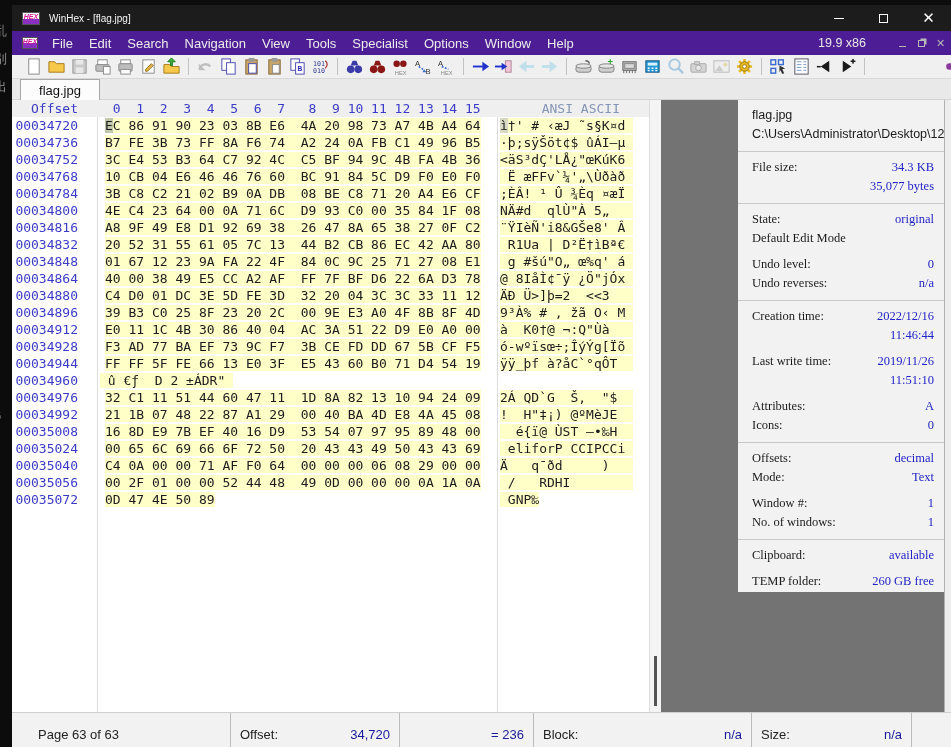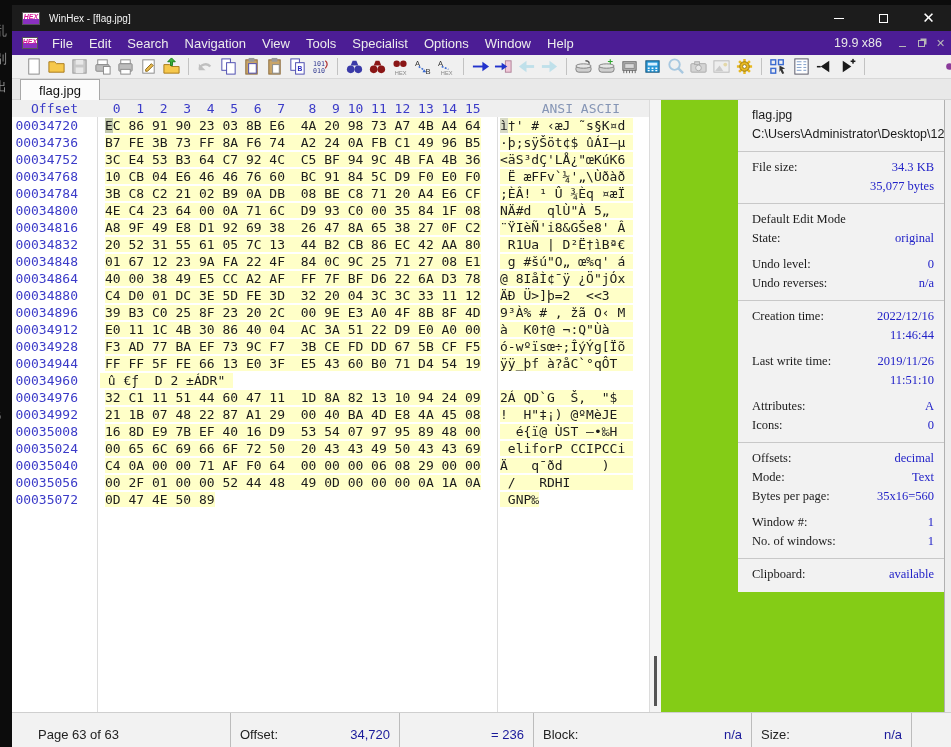--- a/index.html
+++ b/index.html
@@ -20,39 +20,39 @@
   .wb { width:45px; display:flex; align-items:center; justify-content:center; color:#fff; }
   .wb-min i { display:block; width:10px; border-top:1px solid #fff; }
   .wb-max i { display:block; width:9px; height:9px; border:1px solid #fff; }
   .wb-close { font-size:15px; font-family:"DejaVu Sans",sans-serif; }
 
   
   .menubar { height:24px; background:#4c1d95; display:flex; align-items:center; color:#ececec; font-size:13px; }
   .menus { display:flex; margin-left:6px; }
   .menu-item { padding:0 8px; }
   .mright { margin-left:auto; display:flex; align-items:center; }
-  .version { font-size:12.5px; margin-right:12px; color:#e8e8e8;text-align:center; }
+  .version { font-size:12.5px; margin-right:28px; color:#e8e8e8;text-align:center; }
   .mdb { width:17px; height:16px; display:flex; align-items:center; justify-content:center; color:#b8b8b8; margin-right:2px; font-size:11px; }
   .mdb-min i { display:block; width:7px; border-top:1px solid #b8b8b8; margin-top:6px; }
   .mdb-res i { display:block; width:7px; height:7px; border:1px solid #b8b8b8; box-shadow:2px -2px 0 -0.5px #b8b8b8; }
 
   
   .toolbar { height:24px; background:#f0f0f0; border-bottom:1px solid #d8d8d8; display:flex; align-items:center; padding-left:10px; }
   .tbi { width:23px; height:21px; display:flex; align-items:center; justify-content:center; }
   .tbi.clip { width:8px; overflow:hidden; margin-left:auto; justify-content:flex-start; }
   .tsep { width:1px; height:17px; background:#c2c2c2; margin:0 5px; flex:none; }
 
   
   .tabstrip { height:21px; background:#e9e9e9; position:relative; border-bottom:1px solid #d4d4d4; }
   .tab { position:absolute; left:8px; top:0; width:80px; height:21px; background:#fcfcfc;
          border:1px solid #a8a8a8; border-bottom:none; font-size:13px; display:flex;
          align-items:center; justify-content:center; color:#111; }
 
   
-  .content { position:relative; height:612px; background:#84cc16; overflow:hidden; }
+  .content { position:relative; height:612px; background:#737373; overflow:hidden; }
   .hexarea { position:absolute; left:0; top:0; width:637px; height:612px; background:#ffffff; }
   .vl { position:absolute; top:0; bottom:0; width:1px; background:#dcdcdc; }
   .vline1 { left:85px; } .vline2 { left:485px; }
   .hexhead, .hexrow { display:flex; height:17px; line-height:17px; font-family:"DejaVu Sans Mono",monospace; font-size:13px; white-space:pre; }
   .hexhead { background:#efefef; color:#3b3bc8; position:relative; }
   .c-off { width:85px; text-align:right; padding-right:19px; flex:none; }
   .c-hex { width:400px; padding-left:8px; flex:none; }
   .c-asc { width:135px; padding-left:3px; flex:none; }
   .hexhead .c-asc { text-align:right; padding-right:12px; color:#8595b5; }
   .hexrow { color:#1c1c1c; }
@@ -450,26 +450,26 @@
               <span class="il">File size:</span>
               <span class="iv">34.3 KB</span>
             </div>
             <div class="irow ">
               <span class="il"></span>
               <span class="iv">35,077 bytes</span>
             </div>
           </div>
           <div class="isec">
             <div class="irow ">
+              <span class="il">State:</span>
+              <span class="iv">original</span>
+            </div>
+            <div class="irow ">
               <span class="il">Default Edit Mode</span>
               <span class="iv"></span>
-            </div>
-            <div class="irow ">
-              <span class="il">State:</span>
-              <span class="iv">original</span>
             </div>
             <div class="irow gap">
               <span class="il">Undo level:</span>
               <span class="iv">0</span>
             </div>
             <div class="irow ">
               <span class="il">Undo reverses:</span>
               <span class="iv">n/a</span>
             </div>
           </div>
@@ -501,24 +501,20 @@
           </div>
           <div class="isec">
             <div class="irow ">
               <span class="il">Offsets:</span>
               <span class="iv">decimal</span>
             </div>
             <div class="irow ">
               <span class="il">Mode:</span>
               <span class="iv">Text</span>
             </div>
-            <div class="irow ">
-              <span class="il">Bytes per page:</span>
-              <span class="iv">35x16=560</span>
-            </div>
             <div class="irow gap">
               <span class="il">Window #:</span>
               <span class="iv">1</span>
             </div>
             <div class="irow ">
               <span class="il">No. of windows:</span>
               <span class="iv">1</span>
             </div>
           </div>
           <div class="isec">

